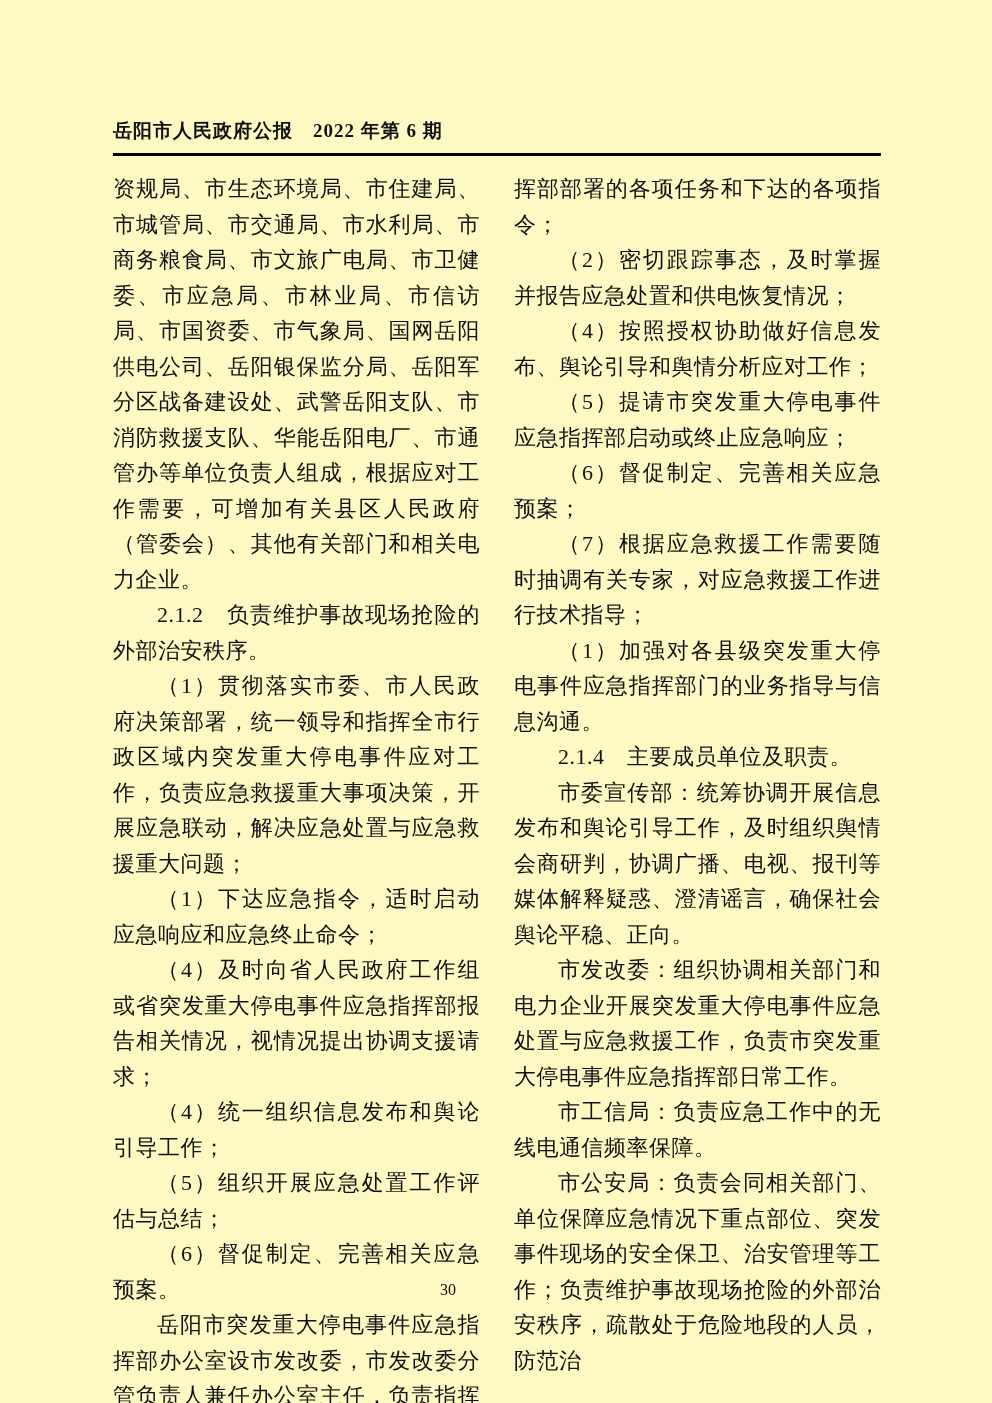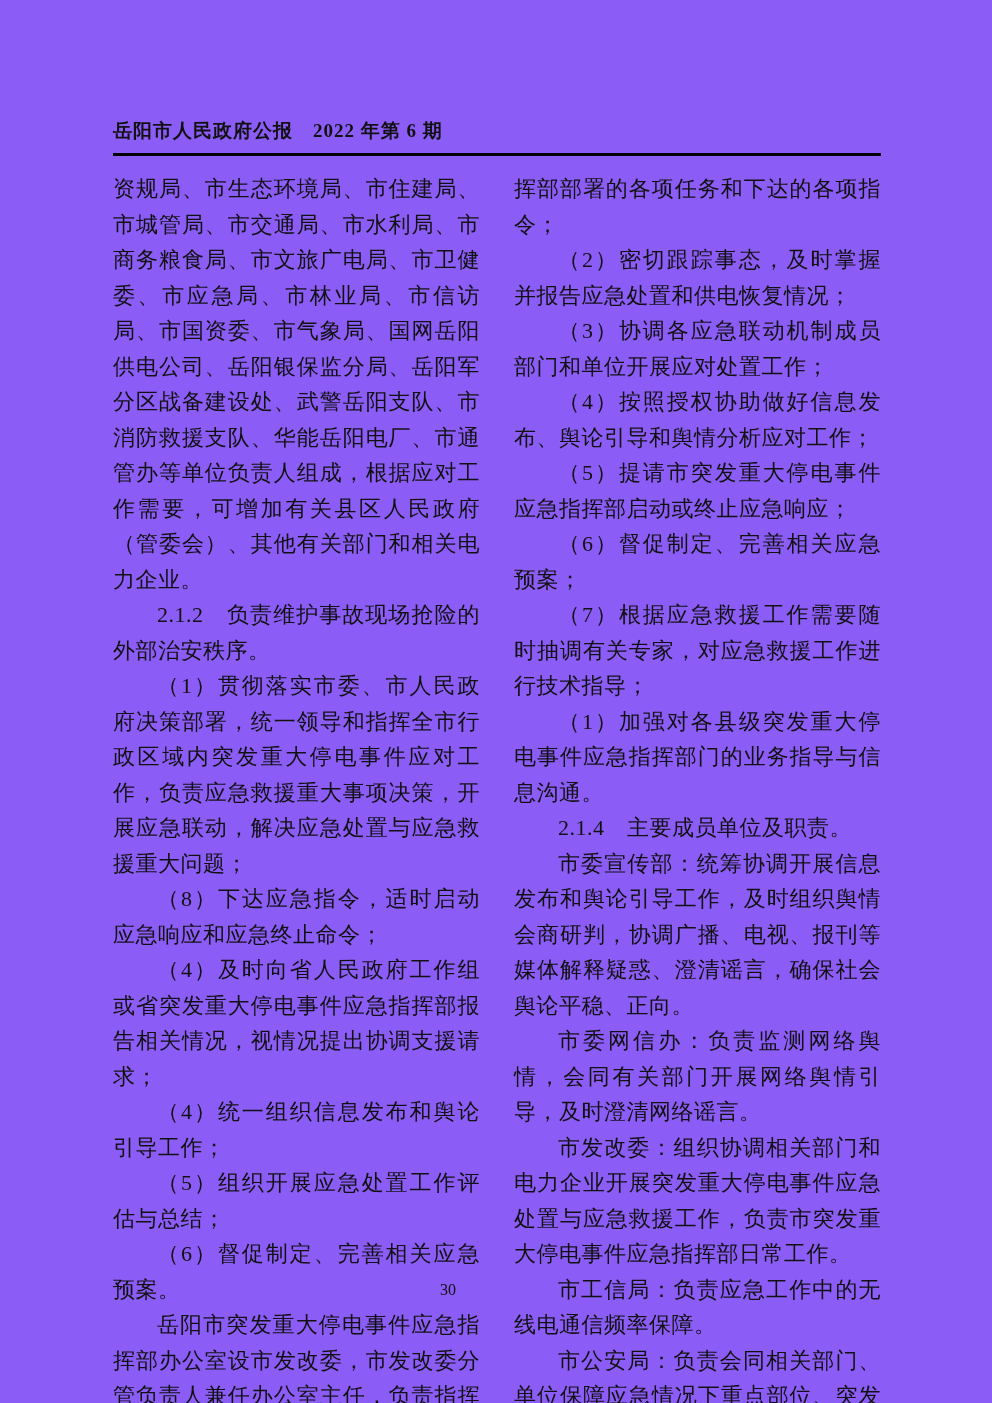--- a/index.html
+++ b/index.html
@@ -4,21 +4,21 @@
 <style>
   html, body {
     margin: 0;
     padding: 0;
     background: #ffffff;
   }
   .page {
     position: relative;
     width: 992px;
     height: 1403px;
-    background: #8b5cf6;
+    background: #fef9c3;
     font-family: "Liberation Serif", "DejaVu Serif", serif;
     color: #111111;
     overflow: hidden;
   }
   .header {
     position: absolute;
     left: 113px;
     top: 118px;
     width: 768px;
     font-size: 19px;
@@ -65,42 +65,40 @@
 <div class="page">
 
   <div class="header">岳阳市人民政府公报　2022 年第 6 期</div>
 
   <div class="content">
 
     <div class="column">
       <p class="para">资规局、市生态环境局、市住建局、市城管局、市交通局、市水利局、市商务粮食局、市文旅广电局、市卫健委、市应急局、市林业局、市信访局、市国资委、市气象局、国网岳阳供电公司、岳阳银保监分局、岳阳军分区战备建设处、武警岳阳支队、市消防救援支队、华能岳阳电厂、市通管办等单位负责人组成，根据应对工作需要，可增加有关县区人民政府（管委会）、其他有关部门和相关电力企业。</p>
       <p class="para indent">2.1.2　负责维护事故现场抢险的外部治安秩序。</p>
       <p class="para indent">（1）贯彻落实市委、市人民政府决策部署，统一领导和指挥全市行政区域内突发重大停电事件应对工作，负责应急救援重大事项决策，开展应急联动，解决应急处置与应急救援重大问题；</p>
-      <p class="para indent">（8）下达应急指令，适时启动应急响应和应急终止命令；</p>
+      <p class="para indent">（1）下达应急指令，适时启动应急响应和应急终止命令；</p>
       <p class="para indent">（4）及时向省人民政府工作组或省突发重大停电事件应急指挥部报告相关情况，视情况提出协调支援请求；</p>
       <p class="para indent">（4）统一组织信息发布和舆论引导工作；</p>
       <p class="para indent">（5）组织开展应急处置工作评估与总结；</p>
       <p class="para indent">（6）督促制定、完善相关应急预案。</p>
       <p class="para indent">岳阳市突发重大停电事件应急指挥部办公室设市发改委，市发改委分管负责人兼任办公室主任，负责指挥部的日常工作。</p>
       <p class="para indent">办公室主要职责：</p>
       <p class="para indent">（1）督促落实市突发重大停电事件应急指</p>
     </div>
 
     <div class="column">
       <p class="para">挥部部署的各项任务和下达的各项指令；</p>
       <p class="para indent">（2）密切跟踪事态，及时掌握并报告应急处置和供电恢复情况；</p>
-      <p class="para indent">（3）协调各应急联动机制成员部门和单位开展应对处置工作；</p>
       <p class="para indent">（4）按照授权协助做好信息发布、舆论引导和舆情分析应对工作；</p>
       <p class="para indent">（5）提请市突发重大停电事件应急指挥部启动或终止应急响应；</p>
       <p class="para indent">（6）督促制定、完善相关应急预案；</p>
       <p class="para indent">（7）根据应急救援工作需要随时抽调有关专家，对应急救援工作进行技术指导；</p>
       <p class="para indent">（1）加强对各县级突发重大停电事件应急指挥部门的业务指导与信息沟通。</p>
       <p class="para indent">2.1.4　主要成员单位及职责。</p>
       <p class="para indent">市委宣传部：统筹协调开展信息发布和舆论引导工作，及时组织舆情会商研判，协调广播、电视、报刊等媒体解释疑惑、澄清谣言，确保社会舆论平稳、正向。</p>
-      <p class="para indent">市委网信办：负责监测网络舆情，会同有关部门开展网络舆情引导，及时澄清网络谣言。</p>
       <p class="para indent">市发改委：组织协调相关部门和电力企业开展突发重大停电事件应急处置与应急救援工作，负责市突发重大停电事件应急指挥部日常工作。</p>
       <p class="para indent">市工信局：负责应急工作中的无线电通信频率保障。</p>
       <p class="para indent">市公安局：负责会同相关部门、单位保障应急情况下重点部位、突发事件现场的安全保卫、治安管理等工作；负责维护事故现场抢险的外部治安秩序，疏散处于危险地段的人员，防范治</p>
     </div>
 
   </div>
 
   <div class="footer">30</div>
 
 </div>

